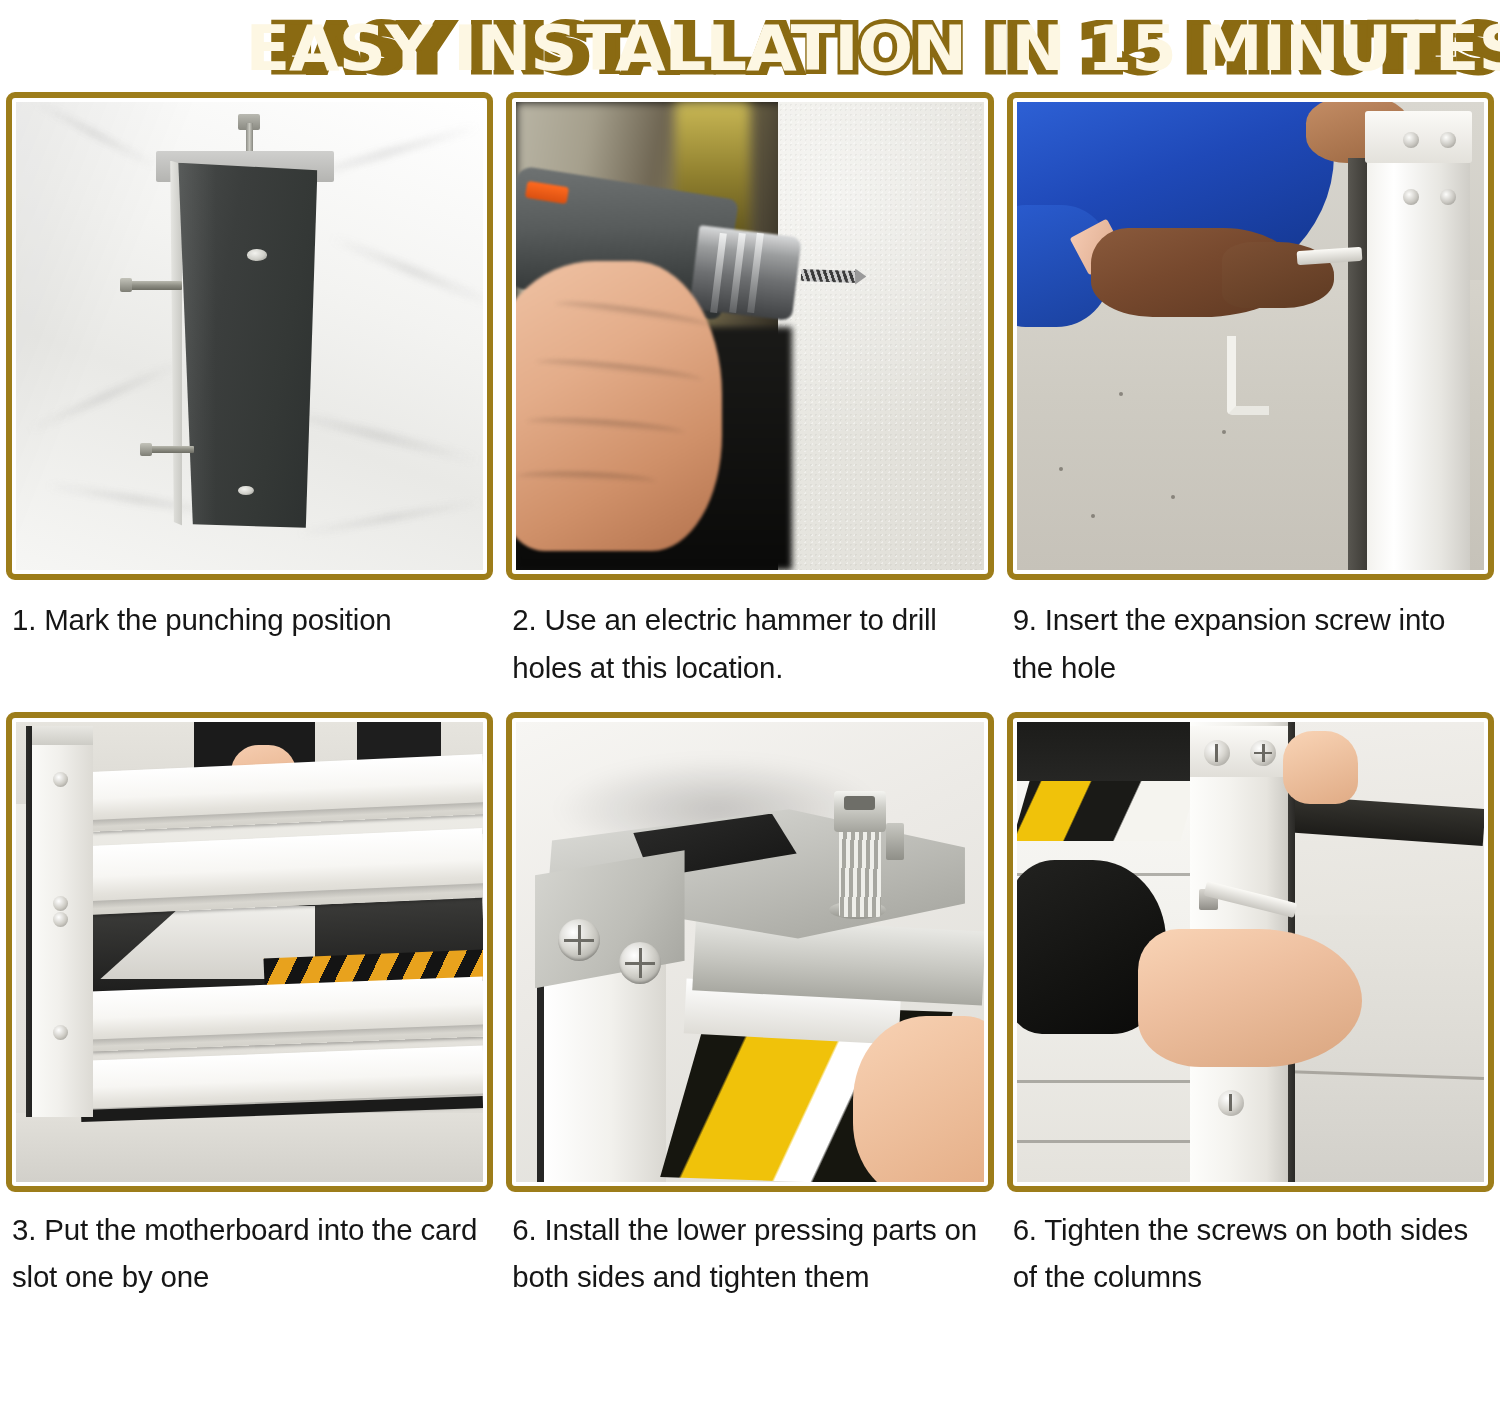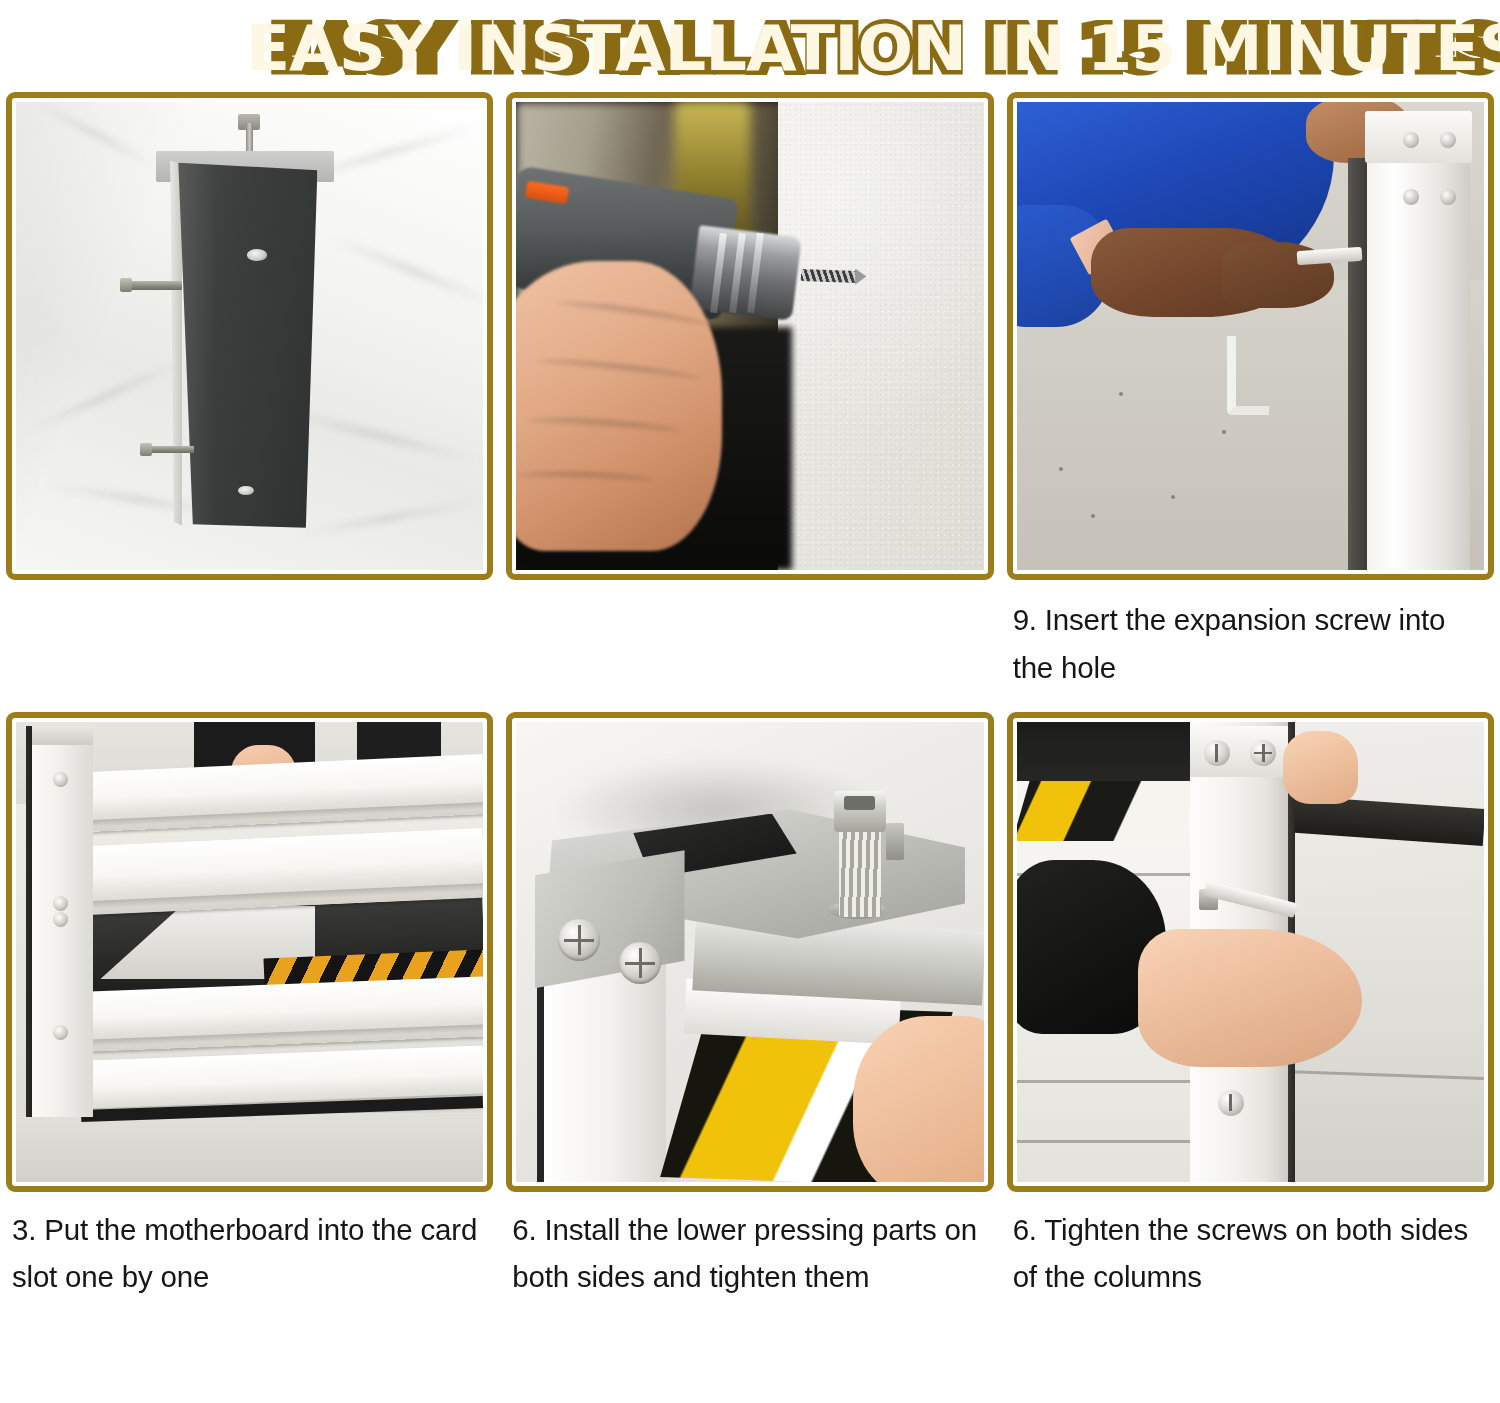--- a/index.html
+++ b/index.html
@@ -713,20 +713,21 @@
           <span class="post"></span>
           <span class="post-hi"></span>
           <span class="pin pin1"></span>
           <span class="pin1cap"></span>
           <span class="pin pin2"></span>
           <span class="pin2cap"></span>
           <span class="hole hole1"></span>
           <span class="hole hole2"></span>
         </div>
       </div>
+      <div class="caption">1. Mark the punching position</div>
     </div>
 
     <div class="cell row1">
       <div class="photo-frame">
         <div class="photo s2">
           <span class="bg-top"></span>
           <span class="bg-bottle"></span>
           <span class="wall"></span>
           <span class="bg-dark"></span>
           <span class="drill-body"></span>
@@ -737,20 +738,21 @@
           <span class="chuck-ring cr3"></span>
           <span class="bit"></span>
           <span class="bit-tip"></span>
           <span class="hand"></span>
           <span class="finger f1"></span>
           <span class="finger f2"></span>
           <span class="finger f3"></span>
           <span class="finger f4"></span>
         </div>
       </div>
+      <div class="caption">2. Use an electric hammer to drill holes at this location.</div>
     </div>
 
     <div class="cell row1">
       <div class="photo-frame">
         <div class="photo s3">
           <span class="floor"></span>
           <span class="speck" style="left:22%;top:62%"></span>
           <span class="speck" style="left:9%;top:78%"></span>
           <span class="speck" style="left:33%;top:84%"></span>
           <span class="speck" style="left:16%;top:88%"></span>

